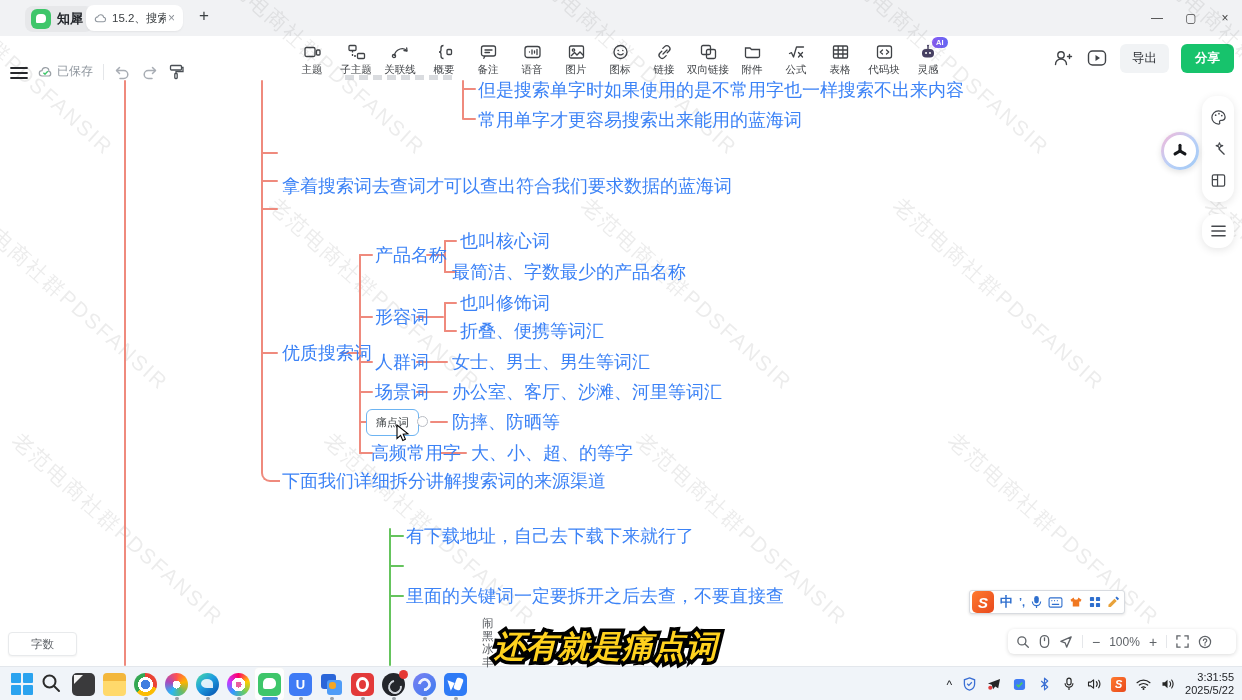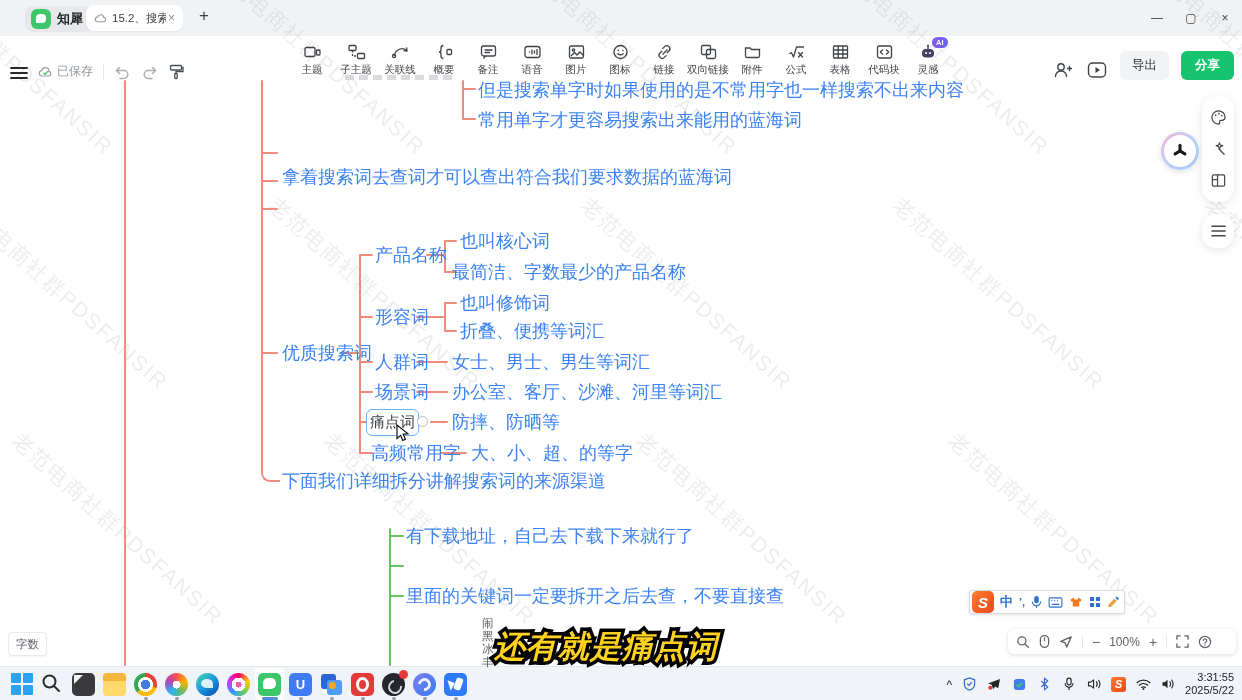--- a/index.html
+++ b/index.html
@@ -19,35 +19,35 @@
   
   .toolbar{position:absolute;left:0;top:36px;width:1242px;height:44px;background:#fff;border-bottom:1px solid #ebedf0;}
   .tb-left{position:absolute;left:10px;top:0;height:44px;display:flex;align-items:flex-end;gap:10px;}
   .saved{display:flex;align-items:center;gap:4px;font-size:12px;color:#8f969e;}
   .tb-div{width:1px;height:16px;background:#e4e6e9;}
   #toolbar-items{position:absolute;left:290px;top:2px;display:flex;}
   .titem{width:44px;display:flex;flex-direction:column;align-items:center;gap:1px;padding-top:4px;}
   .titem .tlabel{font-size:10.5px;color:#3f4246;white-space:nowrap;}
   .titem .tico{position:relative;height:20px;display:flex;align-items:center;justify-content:center;}
   .ai-badge{position:absolute;right:-10px;top:-5px;background:linear-gradient(90deg,#8b5cf6,#6366f1);color:#fff;font-size:7.5px;font-weight:bold;padding:1px 4px;border-radius:6px;}
-  .tb-right{position:absolute;right:8px;top:0;height:44px;display:flex;align-items:flex-end;gap:12px;}
+  .tb-right{position:absolute;right:8px;top:0;height:44px;display:flex;align-items:center;gap:12px;}
   .export-btn{background:#f1f3f5;border-radius:6px;padding:6px 12px;font-size:12.5px;color:#2f3237;}
   .share-btn{background:#17c36c;border-radius:6px;padding:6px 14px;font-size:12.5px;color:#fff;font-weight:bold;}
   
   .canvas{position:absolute;left:0;top:80px;width:1242px;height:586px;background:#fff;}
   .wm{position:absolute;font-size:21px;letter-spacing:2px;color:rgba(70,70,70,.10);transform:rotate(42deg);white-space:nowrap;pointer-events:none;}
   .vline,.hline,.corner{position:absolute;}
   .vline{width:2px;border-radius:1px;}
   .hline{height:2px;border-radius:1px;}
   .pink{background:#ef8a7d;}
   .green{background:#65c45d;}
   .corner-bl{border-left:2px solid #ef8a7d;border-bottom:2px solid #ef8a7d;border-bottom-left-radius:9px;background:transparent;}
   .mnode{position:absolute;font-size:18px;color:#3b82f6;white-space:nowrap;transform:translateY(-50%);z-index:2;}
   .sel-box{position:absolute;left:366px;top:409px;width:53px;height:27px;border:1.6px solid #6db4f2;border-radius:6px;background:#fff;box-sizing:border-box;display:flex;align-items:center;justify-content:center;z-index:2;}
-  .sel-box .mtext{font-size:15px;color:#3c4043;}
+  .sel-box .mtext{font-size:11px;color:#3c4043;}
   .collapse-dot{position:absolute;left:417px;top:416px;width:11px;height:11px;border:1.5px solid #b9bdc4;border-radius:50%;background:#fff;box-sizing:border-box;z-index:3;}
   .frag{position:absolute;font-size:11.5px;color:#55595e;z-index:1;}
   .clip-sliver{position:absolute;left:345px;top:75px;width:112px;height:5px;background:repeating-linear-gradient(90deg,#c9ccd1 0 9px,transparent 9px 14px);opacity:.7;}
   
   .subtitle-wrap{position:absolute;left:494px;top:626px;z-index:6;font-style:italic;}
   .sub-stroke,.sub-fill{font-size:31px;font-weight:900;letter-spacing:1px;white-space:nowrap;}
   .sub-stroke{position:absolute;left:0;top:0;-webkit-text-stroke:7px #000;color:#000;}
   .sub-fill{position:relative;color:#ffd21e;}
   
   .rpanel{position:absolute;background:#fff;border-radius:14px;box-shadow:0 2px 8px rgba(0,0,0,.10);display:flex;flex-direction:column;align-items:center;z-index:5;}
@@ -55,21 +55,21 @@
   .rp2{left:1202px;top:214px;width:32px;height:34px;justify-content:center;}
   .ai-btn{position:absolute;left:1161px;top:132px;width:38px;height:38px;border-radius:50%;background:linear-gradient(135deg,#f6b6d6,#bcd0f7,#9ec9f5);display:flex;align-items:center;justify-content:center;z-index:5;box-shadow:0 2px 6px rgba(0,0,0,.12);}
   .ai-btn .inner{width:32px;height:32px;border-radius:50%;background:#fff;display:flex;align-items:center;justify-content:center;}
   .ime{position:absolute;left:969px;top:590px;width:156px;height:24px;background:#fff;border:1px solid #d8dbe0;border-radius:3px;box-shadow:0 1px 3px rgba(0,0,0,.12);display:flex;align-items:center;gap:6px;padding-left:2px;box-sizing:border-box;z-index:5;}
   .sgo{width:22px;height:22px;border-radius:5px;background:linear-gradient(135deg,#ff7a2f,#e8491d);color:#fff;font-weight:bold;font-style:italic;font-size:15px;display:flex;align-items:center;justify-content:center;}
   .ime .blue{color:#2f6fce;font-size:13px;font-weight:bold;}
   .zoombar{position:absolute;left:1008px;top:629px;width:228px;height:25px;background:#fff;border-radius:6px;box-shadow:0 1px 4px rgba(0,0,0,.14);display:flex;align-items:center;gap:9px;padding:0 8px;box-sizing:border-box;z-index:5;}
   .zb-div{width:1px;height:13px;background:#e5e7ea;}
   .zb-txt{font-size:12px;color:#5f6368;}
   .zb-sign{font-size:14px;color:#5f6368;line-height:1;}
-  .wordcount{position:absolute;left:8px;top:632px;height:22px;padding:0 7px;background:#fff;border:1px solid #e8eaec;border-radius:4px;box-shadow:0 1px 2px rgba(0,0,0,.05);display:flex;align-items:center;font-size:11.5px;color:#5f6368;z-index:5;}
+  .wordcount{position:absolute;left:8px;top:632px;height:22px;padding:0 22px;background:#fff;border:1px solid #e8eaec;border-radius:4px;box-shadow:0 1px 2px rgba(0,0,0,.05);display:flex;align-items:center;font-size:11.5px;color:#5f6368;z-index:5;}
   
   .cursor{position:absolute;left:396px;top:424px;z-index:7;}
   
   .taskbar{position:absolute;left:0;top:666px;width:1242px;height:34px;background:#f0f4f9;border-top:1px solid rgba(0,0,0,.05);}
   #tb-apps{position:absolute;left:6px;top:0;height:34px;display:flex;}
   .tbslot{width:31px;height:34px;display:flex;align-items:center;justify-content:center;position:relative;}
   .tbslot.active{background:rgba(255,255,255,.85);border-radius:5px;box-shadow:inset 0 0 0 1px rgba(0,0,0,.04);}
   .tbslot .dot{position:absolute;bottom:1px;left:50%;transform:translateX(-50%);width:4px;height:3px;border-radius:2px;background:#9aa0a6;}
   .tbslot.active .dot{width:16px;background:#4c8fdd;}
   .appic{width:23px;height:23px;border-radius:5px;position:relative;}
@@ -374,21 +374,21 @@
   <div class="hline pink" style="left:430px;top:421px;width:18px"></div>
   <div class="hline pink" style="left:440px;top:452px;width:27px"></div>
 
   <div class="vline green" style="left:389px;top:528px;height:138px"></div>
   <div class="hline green" style="left:390px;top:535px;width:14px"></div>
   <div class="hline green" style="left:390px;top:565px;width:14px"></div>
   <div class="hline green" style="left:390px;top:595px;width:14px"></div>
 
   <div class="mnode" style="left:478px;top:90px">但是搜索单字时如果使用的是不常用字也一样搜索不出来内容</div>
   <div class="mnode" style="left:478px;top:120px">常用单字才更容易搜索出来能用的蓝海词</div>
-  <div class="mnode" style="left:282px;top:177px">拿着搜索词去查词才可以查出符合我们要求数据的蓝海词</div>
+  <div class="mnode" style="left:282px;top:186px">拿着搜索词去查词才可以查出符合我们要求数据的蓝海词</div>
   <div class="mnode" style="left:282px;top:353px">优质搜索词</div>
   <div class="mnode" style="left:375px;top:255px">产品名称</div>
   <div class="mnode" style="left:460px;top:241px">也叫核心词</div>
   <div class="mnode" style="left:452px;top:272px">最简洁、字数最少的产品名称</div>
   <div class="mnode" style="left:375px;top:317px">形容词</div>
   <div class="mnode" style="left:460px;top:303px">也叫修饰词</div>
   <div class="mnode" style="left:460px;top:331px">折叠、便携等词汇</div>
   <div class="mnode" style="left:375px;top:362px">人群词</div>
   <div class="mnode" style="left:452px;top:362px">女士、男士、男生等词汇</div>
   <div class="mnode" style="left:375px;top:392px">场景词</div>

